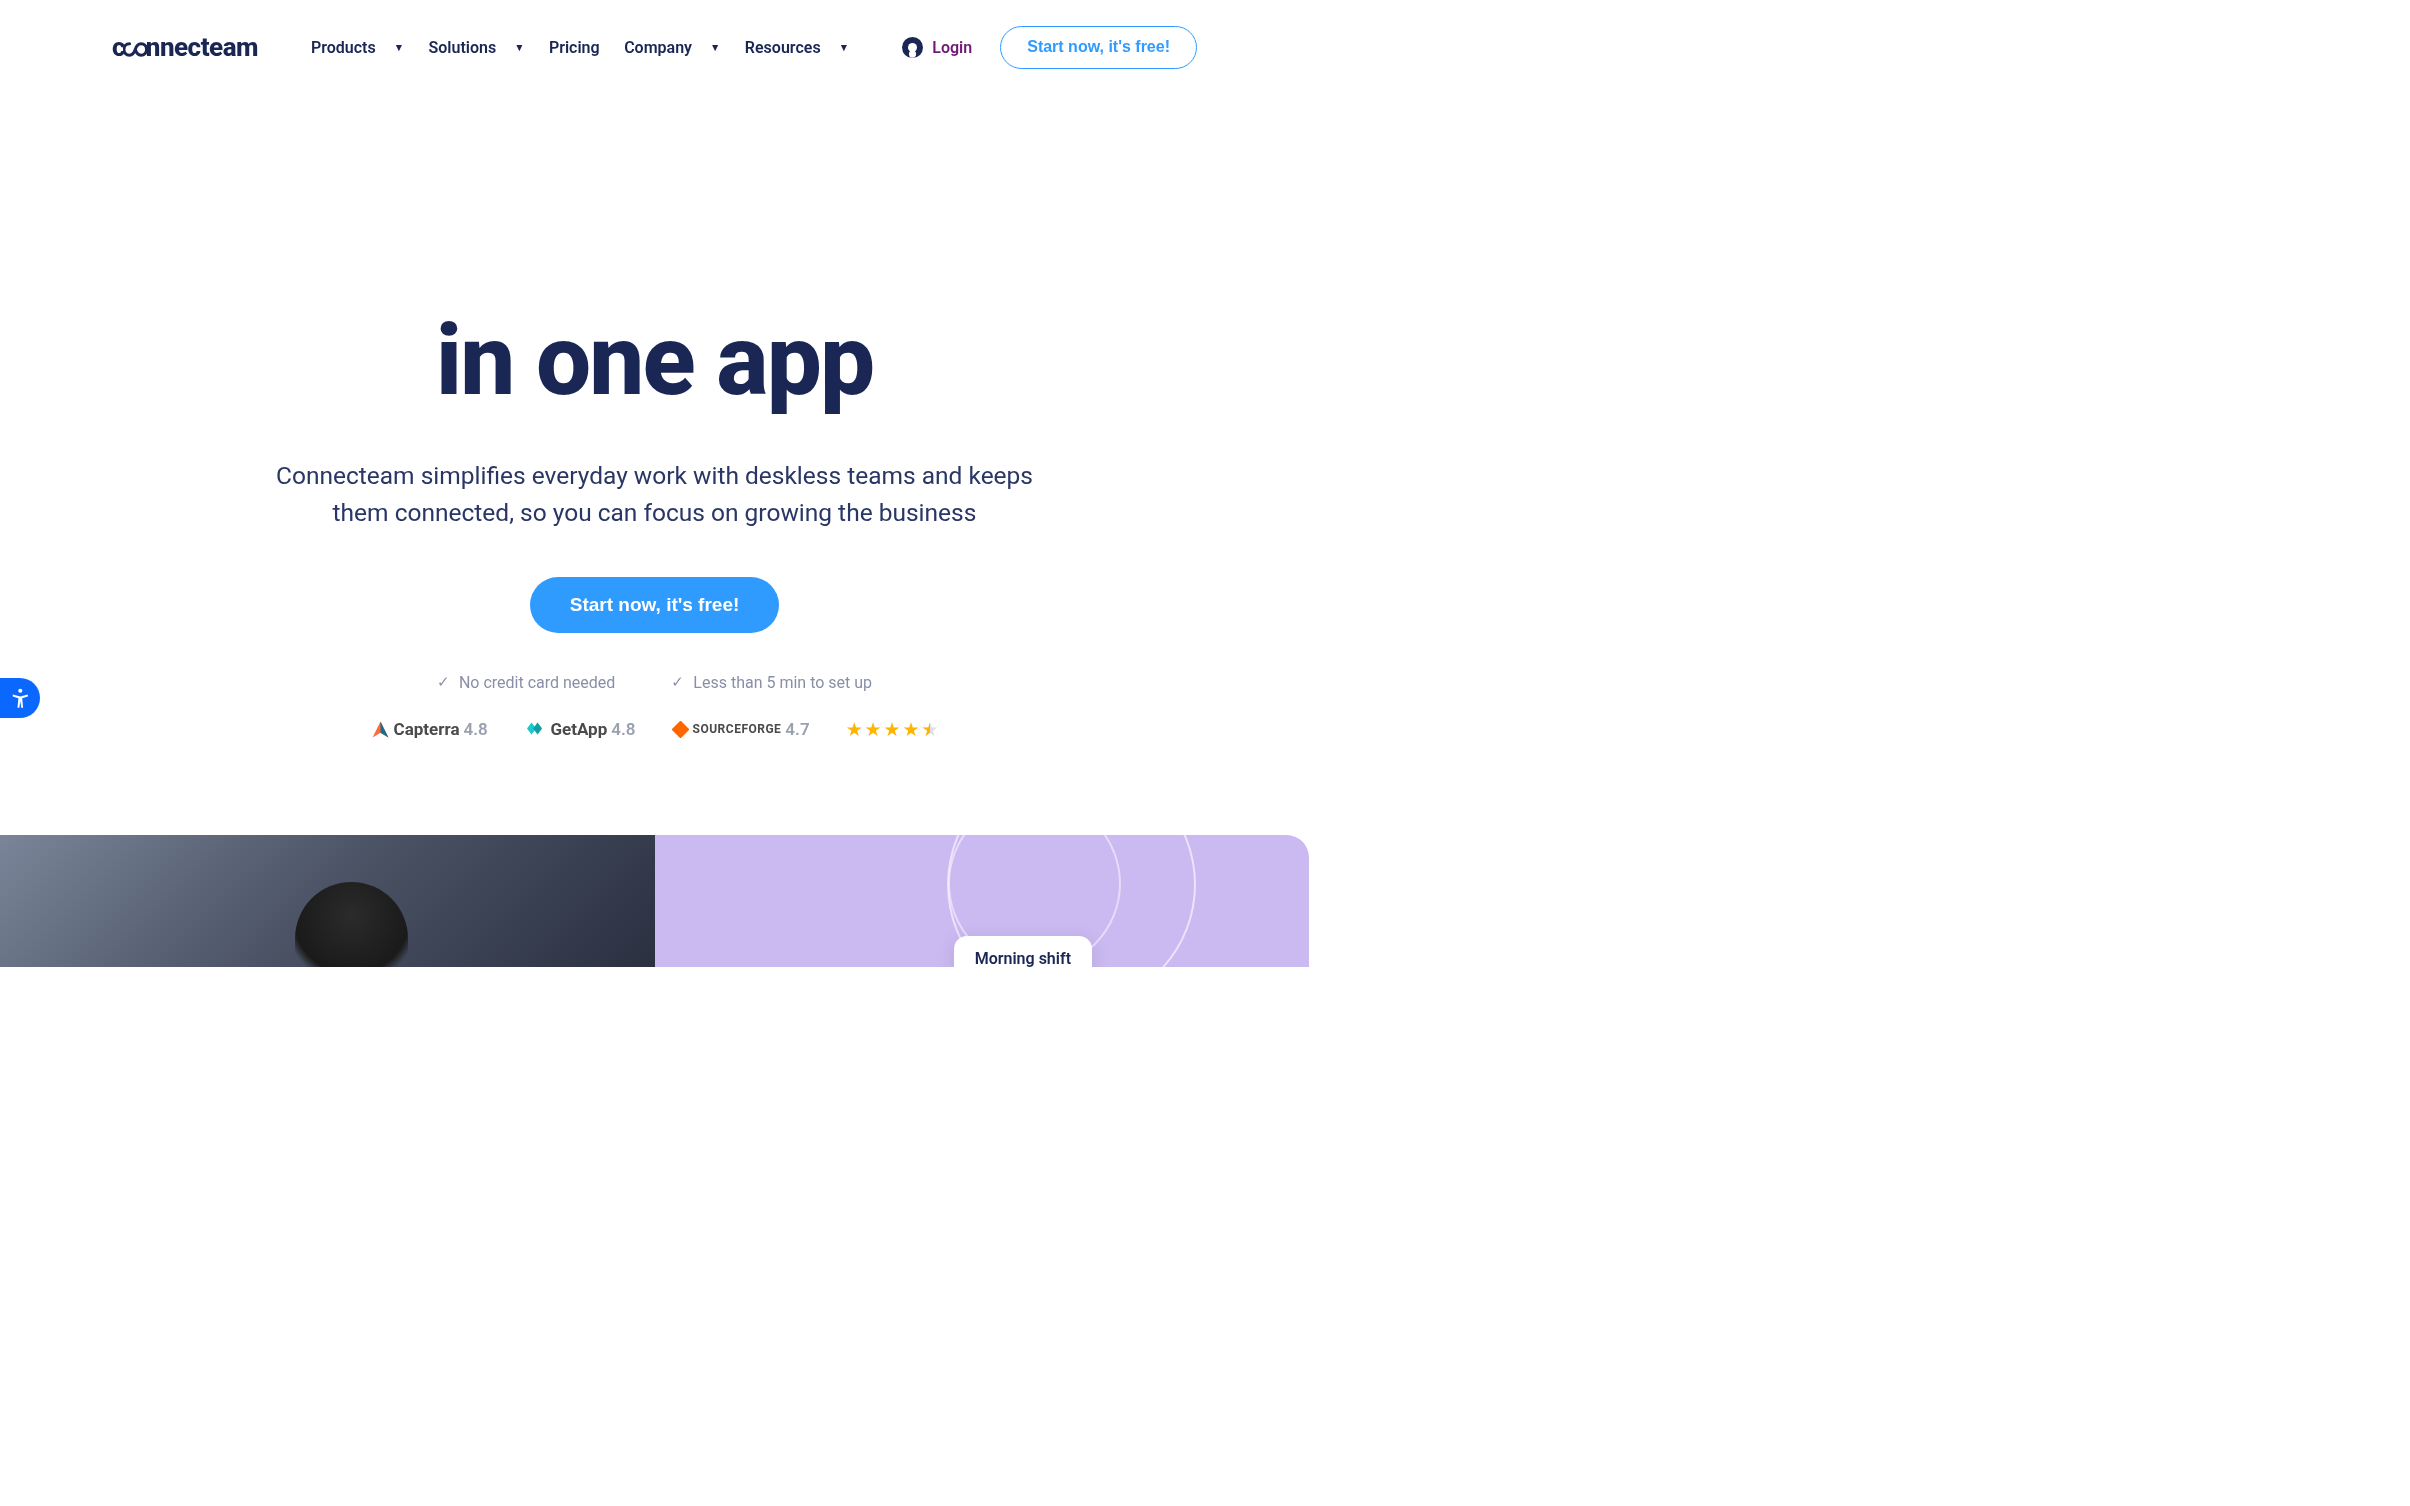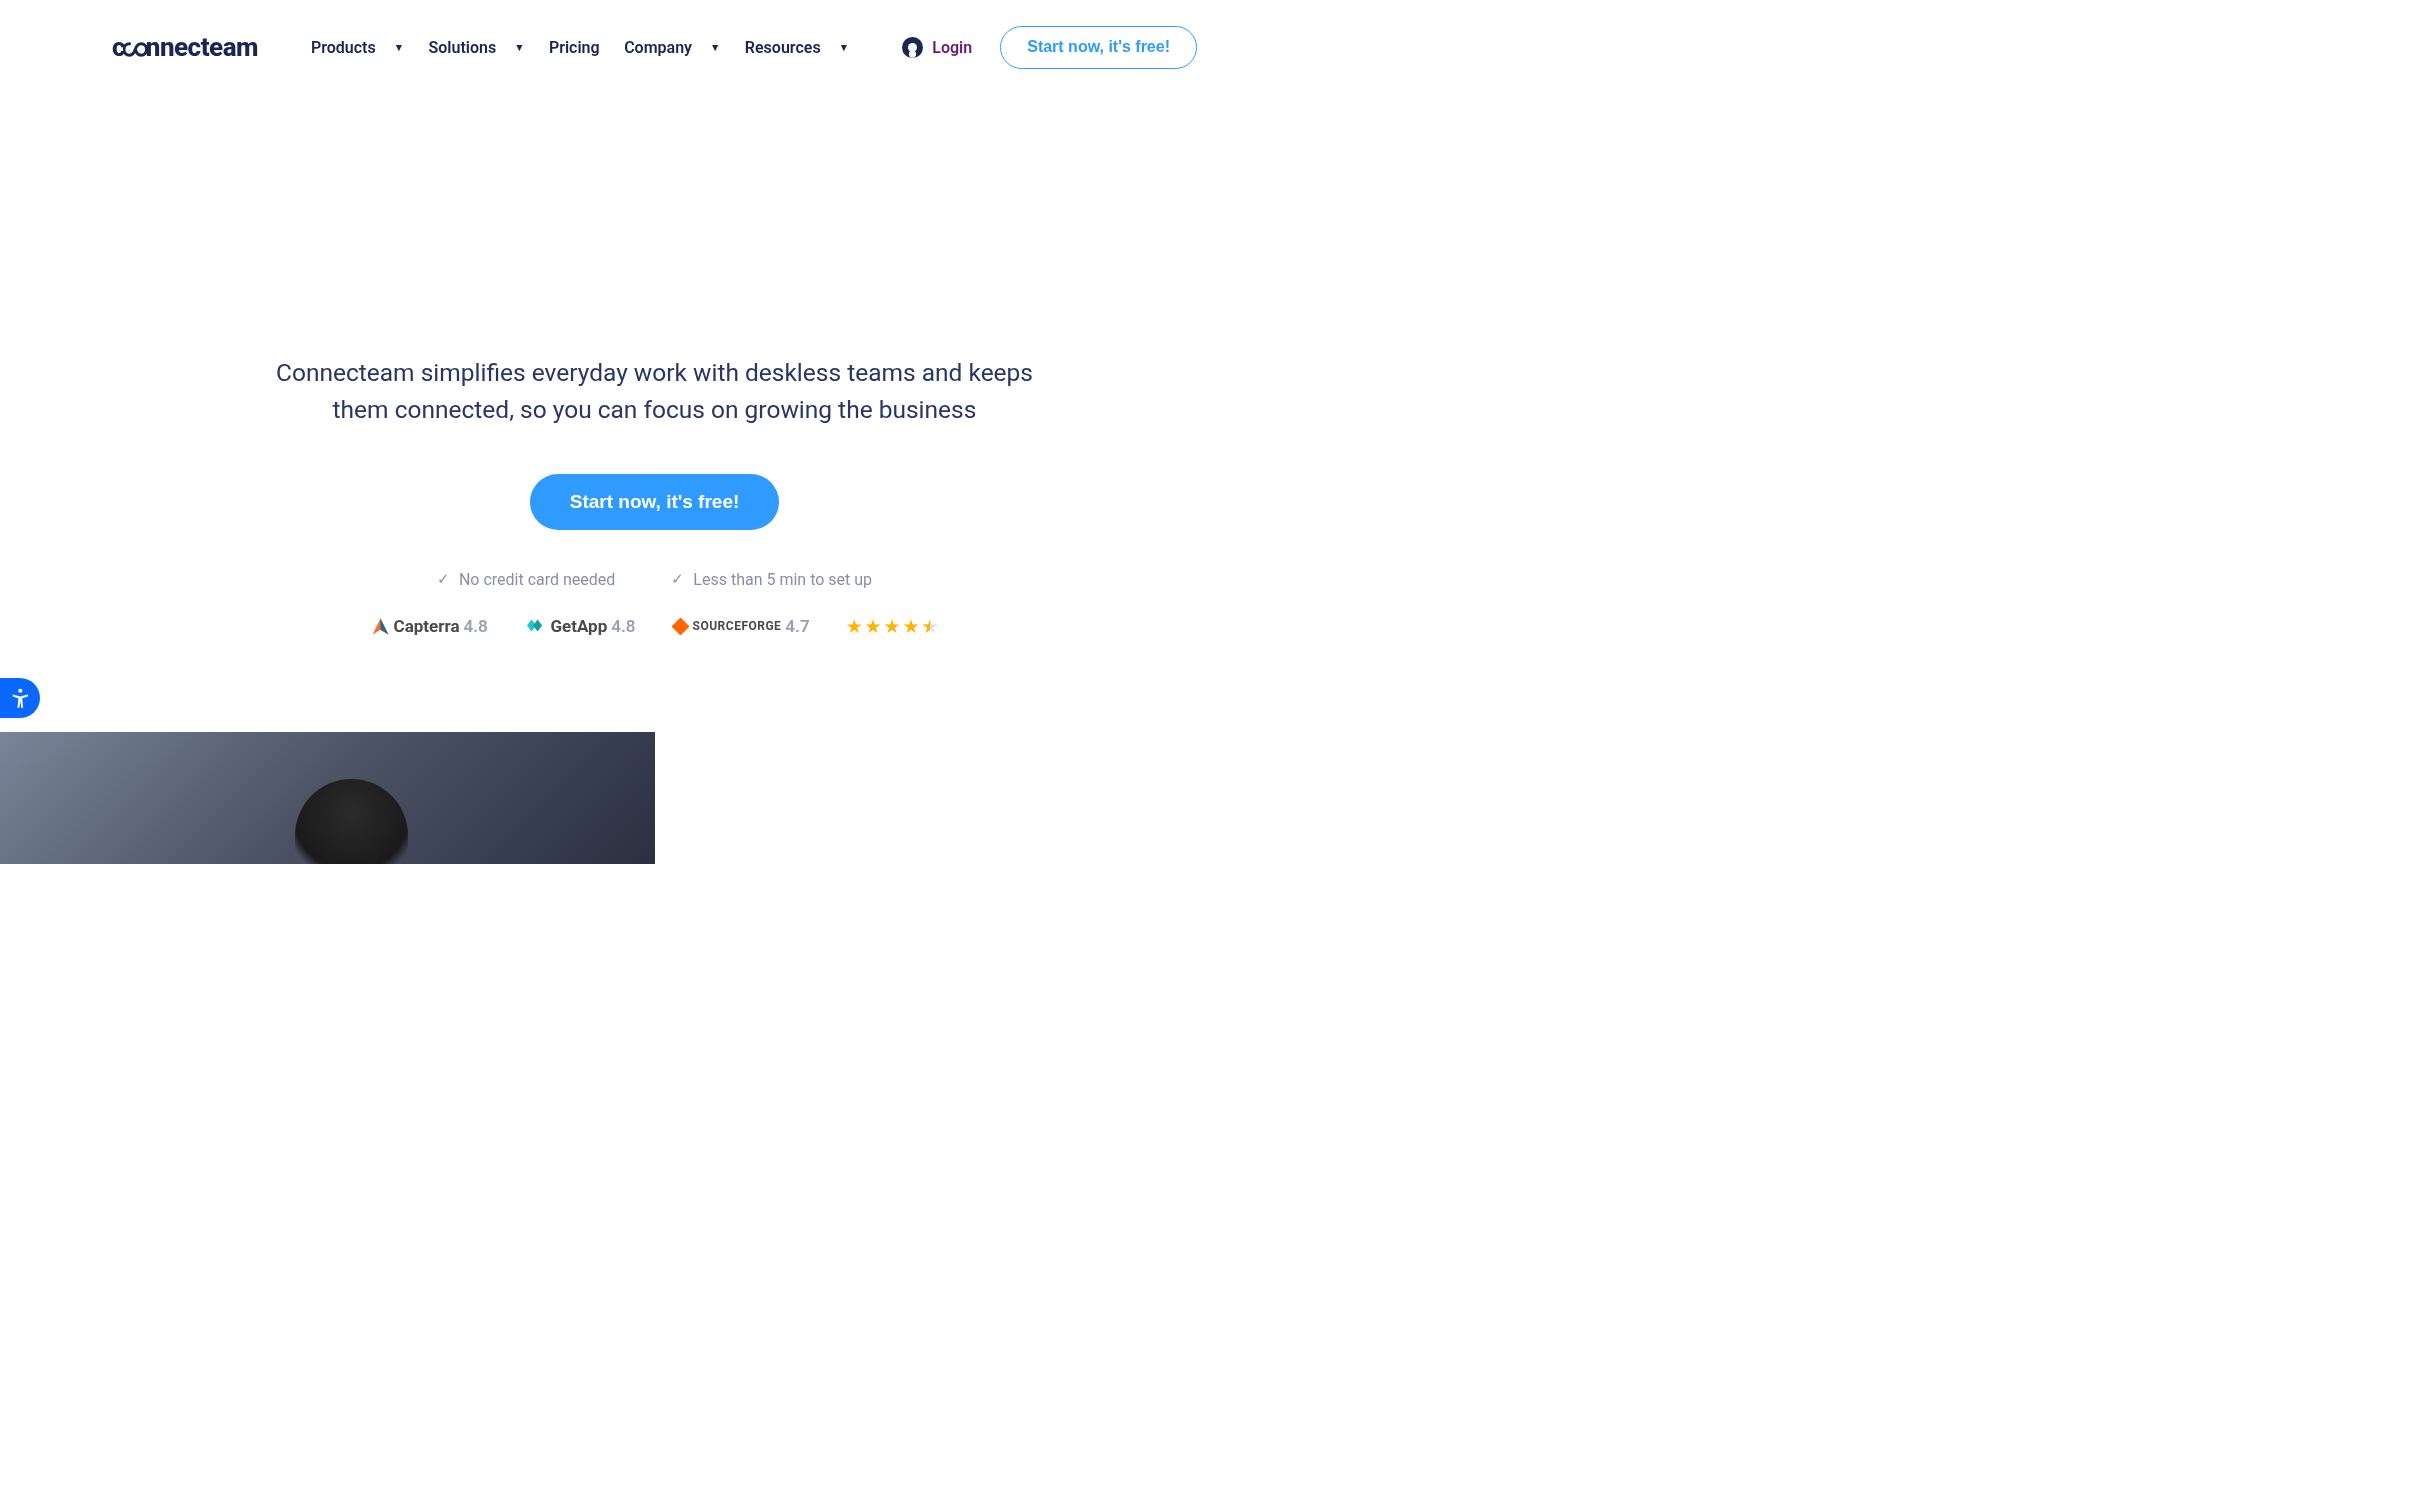--- a/index.html
+++ b/index.html
@@ -75,20 +75,21 @@
       <span class="user-icon"></span>
       <span>Login</span>
     </div>
     <button class="cta-outline">Start now, it's free!</button>
   </div>
 </header>
 
 <section class="hero">
   <h1>
     <br>
+    <span>in one app</span>
   </h1>
   <p class="subtitle">Connecteam simplifies everyday work with deskless teams and keeps them connected, so you can focus on growing the business</p>
   <button class="cta-primary">Start now, it's free!</button>
 
   <div class="benefits">
     <div class="benefit">
       <span class="check">✓</span>
       <span>No credit card needed</span>
     </div>
     <div class="benefit">
@@ -132,20 +133,23 @@
       <span class="star">★</span>
       <span class="star">★</span>
       <span class="star">★</span>
       <span class="star half">★</span>
     </div>
   </div>
 </section>
 
 <div class="below-fold">
   <div class="bf-left"></div>
+  <div class="bf-right">
+    <div class="shift-card">Morning shift</div>
+  </div>
 </div>
 
 <div class="accessibility">
   <svg width="22.6" height="22.6" viewBox="0 0 24 24">
       <circle cx="12" cy="4" r="2.2"></circle>
       <path d="M4 8 L12 10 L20 8 L20 10 L14 12 L15 22 L13 22 L12 15 L11 22 L9 22 L10 12 L4 10 Z"></path>
     </svg>
 </div>
 
 

